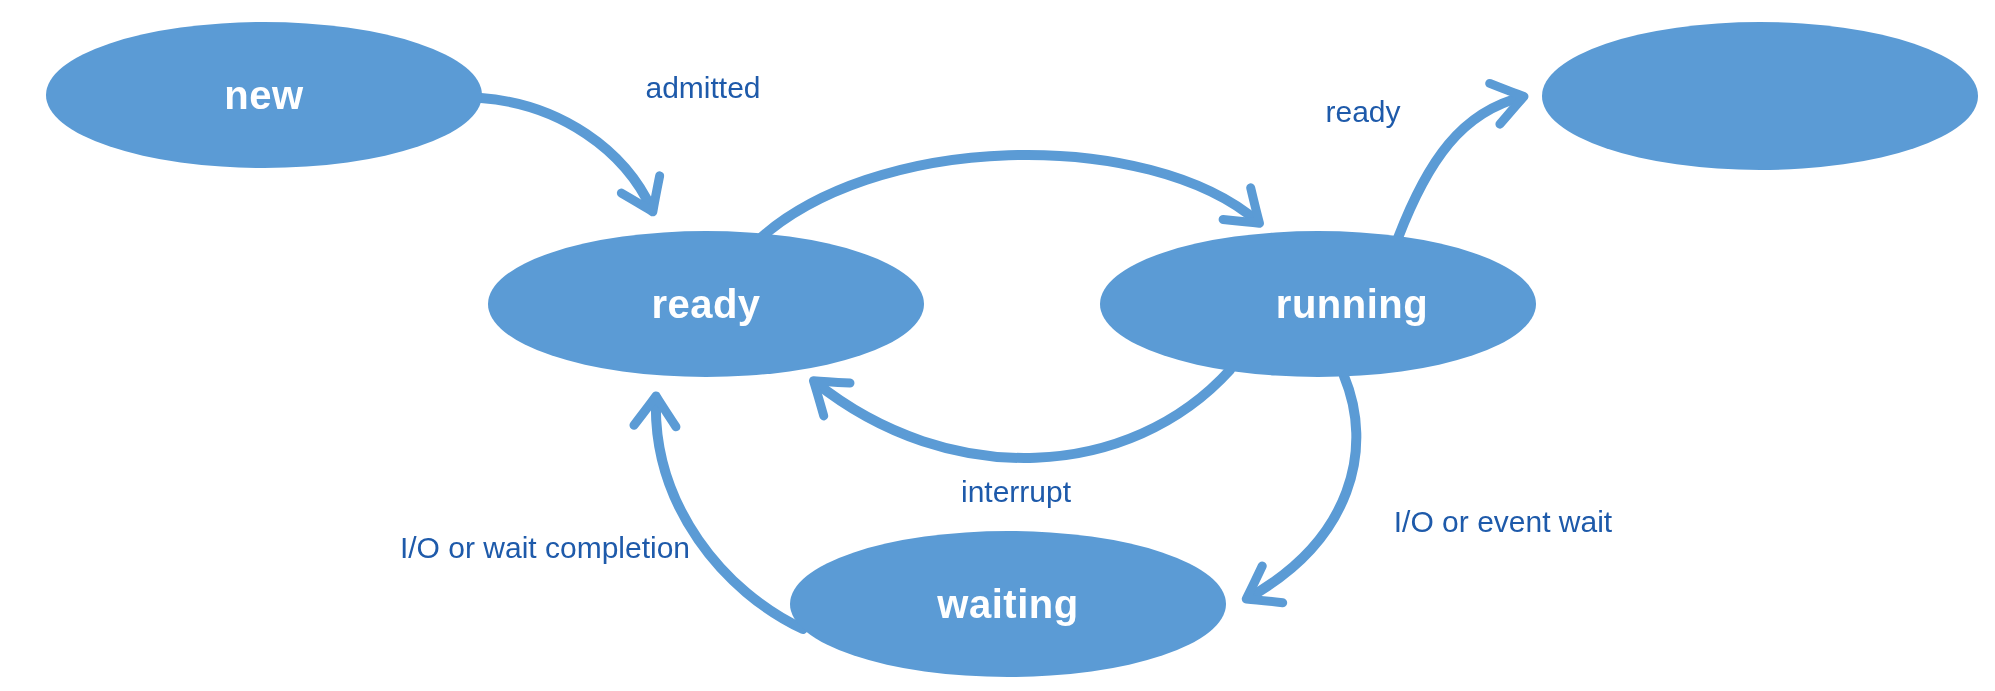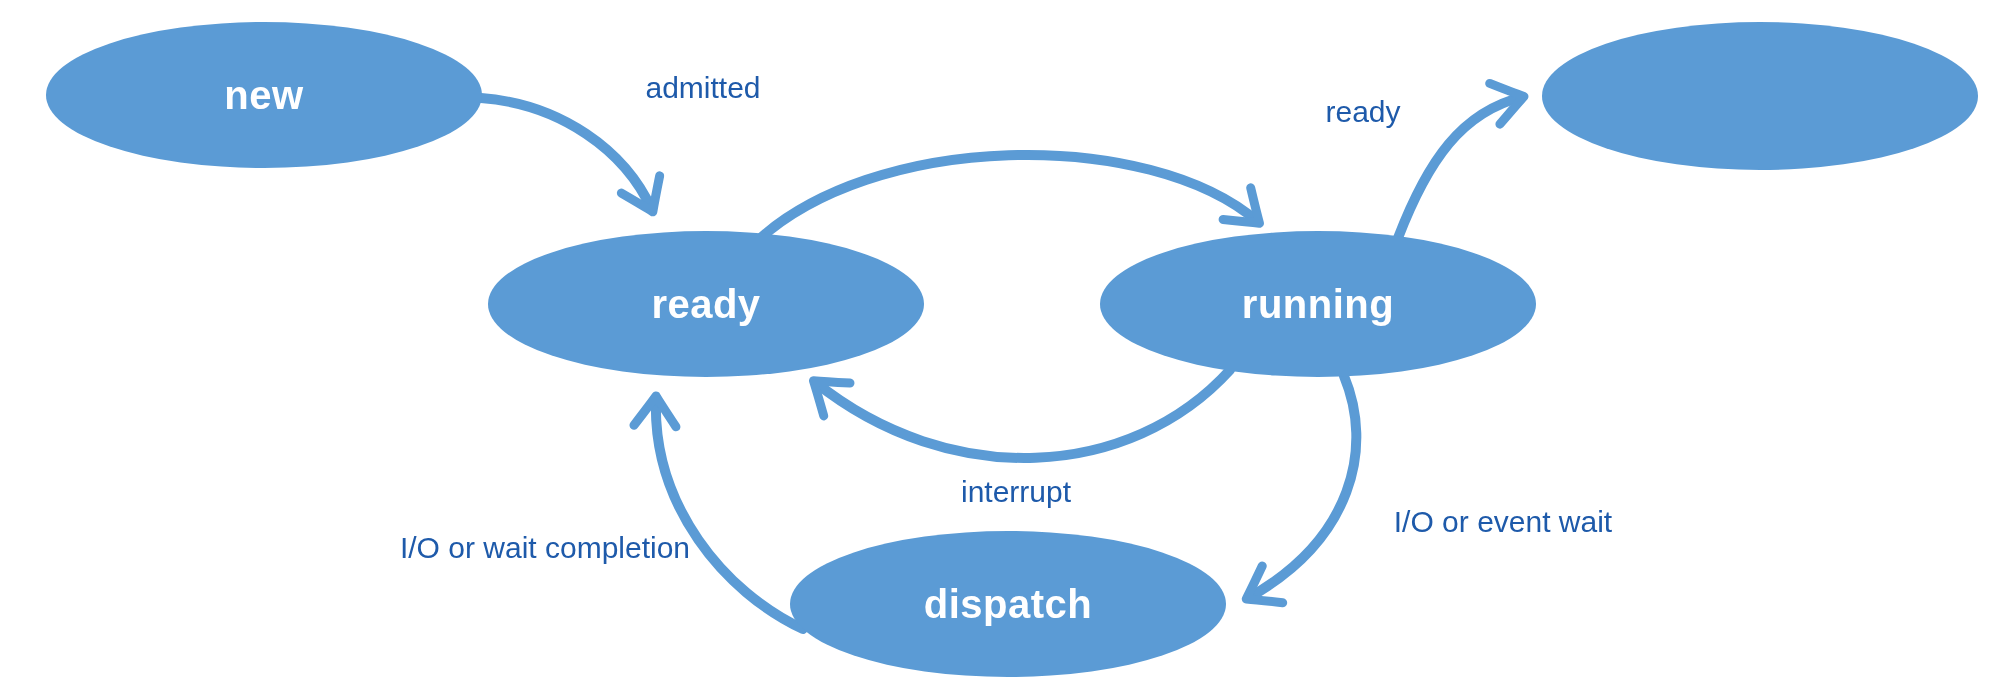--- a/index.html
+++ b/index.html
@@ -60,22 +60,22 @@
 
     <ellipse cx="264" cy="95" rx="218" ry="73" fill="#5B9BD5"></ellipse>
     <ellipse cx="706" cy="304" rx="218" ry="73" fill="#5B9BD5"></ellipse>
     <ellipse cx="1318" cy="304" rx="218" ry="73" fill="#5B9BD5"></ellipse>
     <ellipse cx="1008" cy="604" rx="218" ry="73" fill="#5B9BD5"></ellipse>
     <ellipse cx="1760" cy="96" rx="218" ry="74" fill="#5B9BD5"></ellipse>
   </svg>
 
   <div class="state-label" style="left:264px;  top:95px;">new</div>
   <div class="state-label" style="left:706px;  top:304px;">ready</div>
-  <div class="state-label" style="left:1318px; top:304px;">running</div>
-  <div class="state-label" style="left:1008px; top:604px;">dispatch</div>
+  <div class="state-label" style="left:1352px; top:304px;">running</div>
+  <div class="state-label" style="left:1008px; top:604px;">waiting</div>
 
   <div class="edge-label" style="left:703px; top:88px;">admitted</div>
   <div class="edge-label" style="left:1363px; top:112px;">ready</div>
   <div class="edge-label" style="left:1016px; top:492px;text-align:right;">interrupt</div>
   <div class="edge-label" style="left:1503px; top:522px;">I/O or event wait</div>
   <div class="edge-label wrap lbl-completion" style="left:545px; top:548px;">I/O or wait completion</div>
 
 </div>
 
 </body></html>

